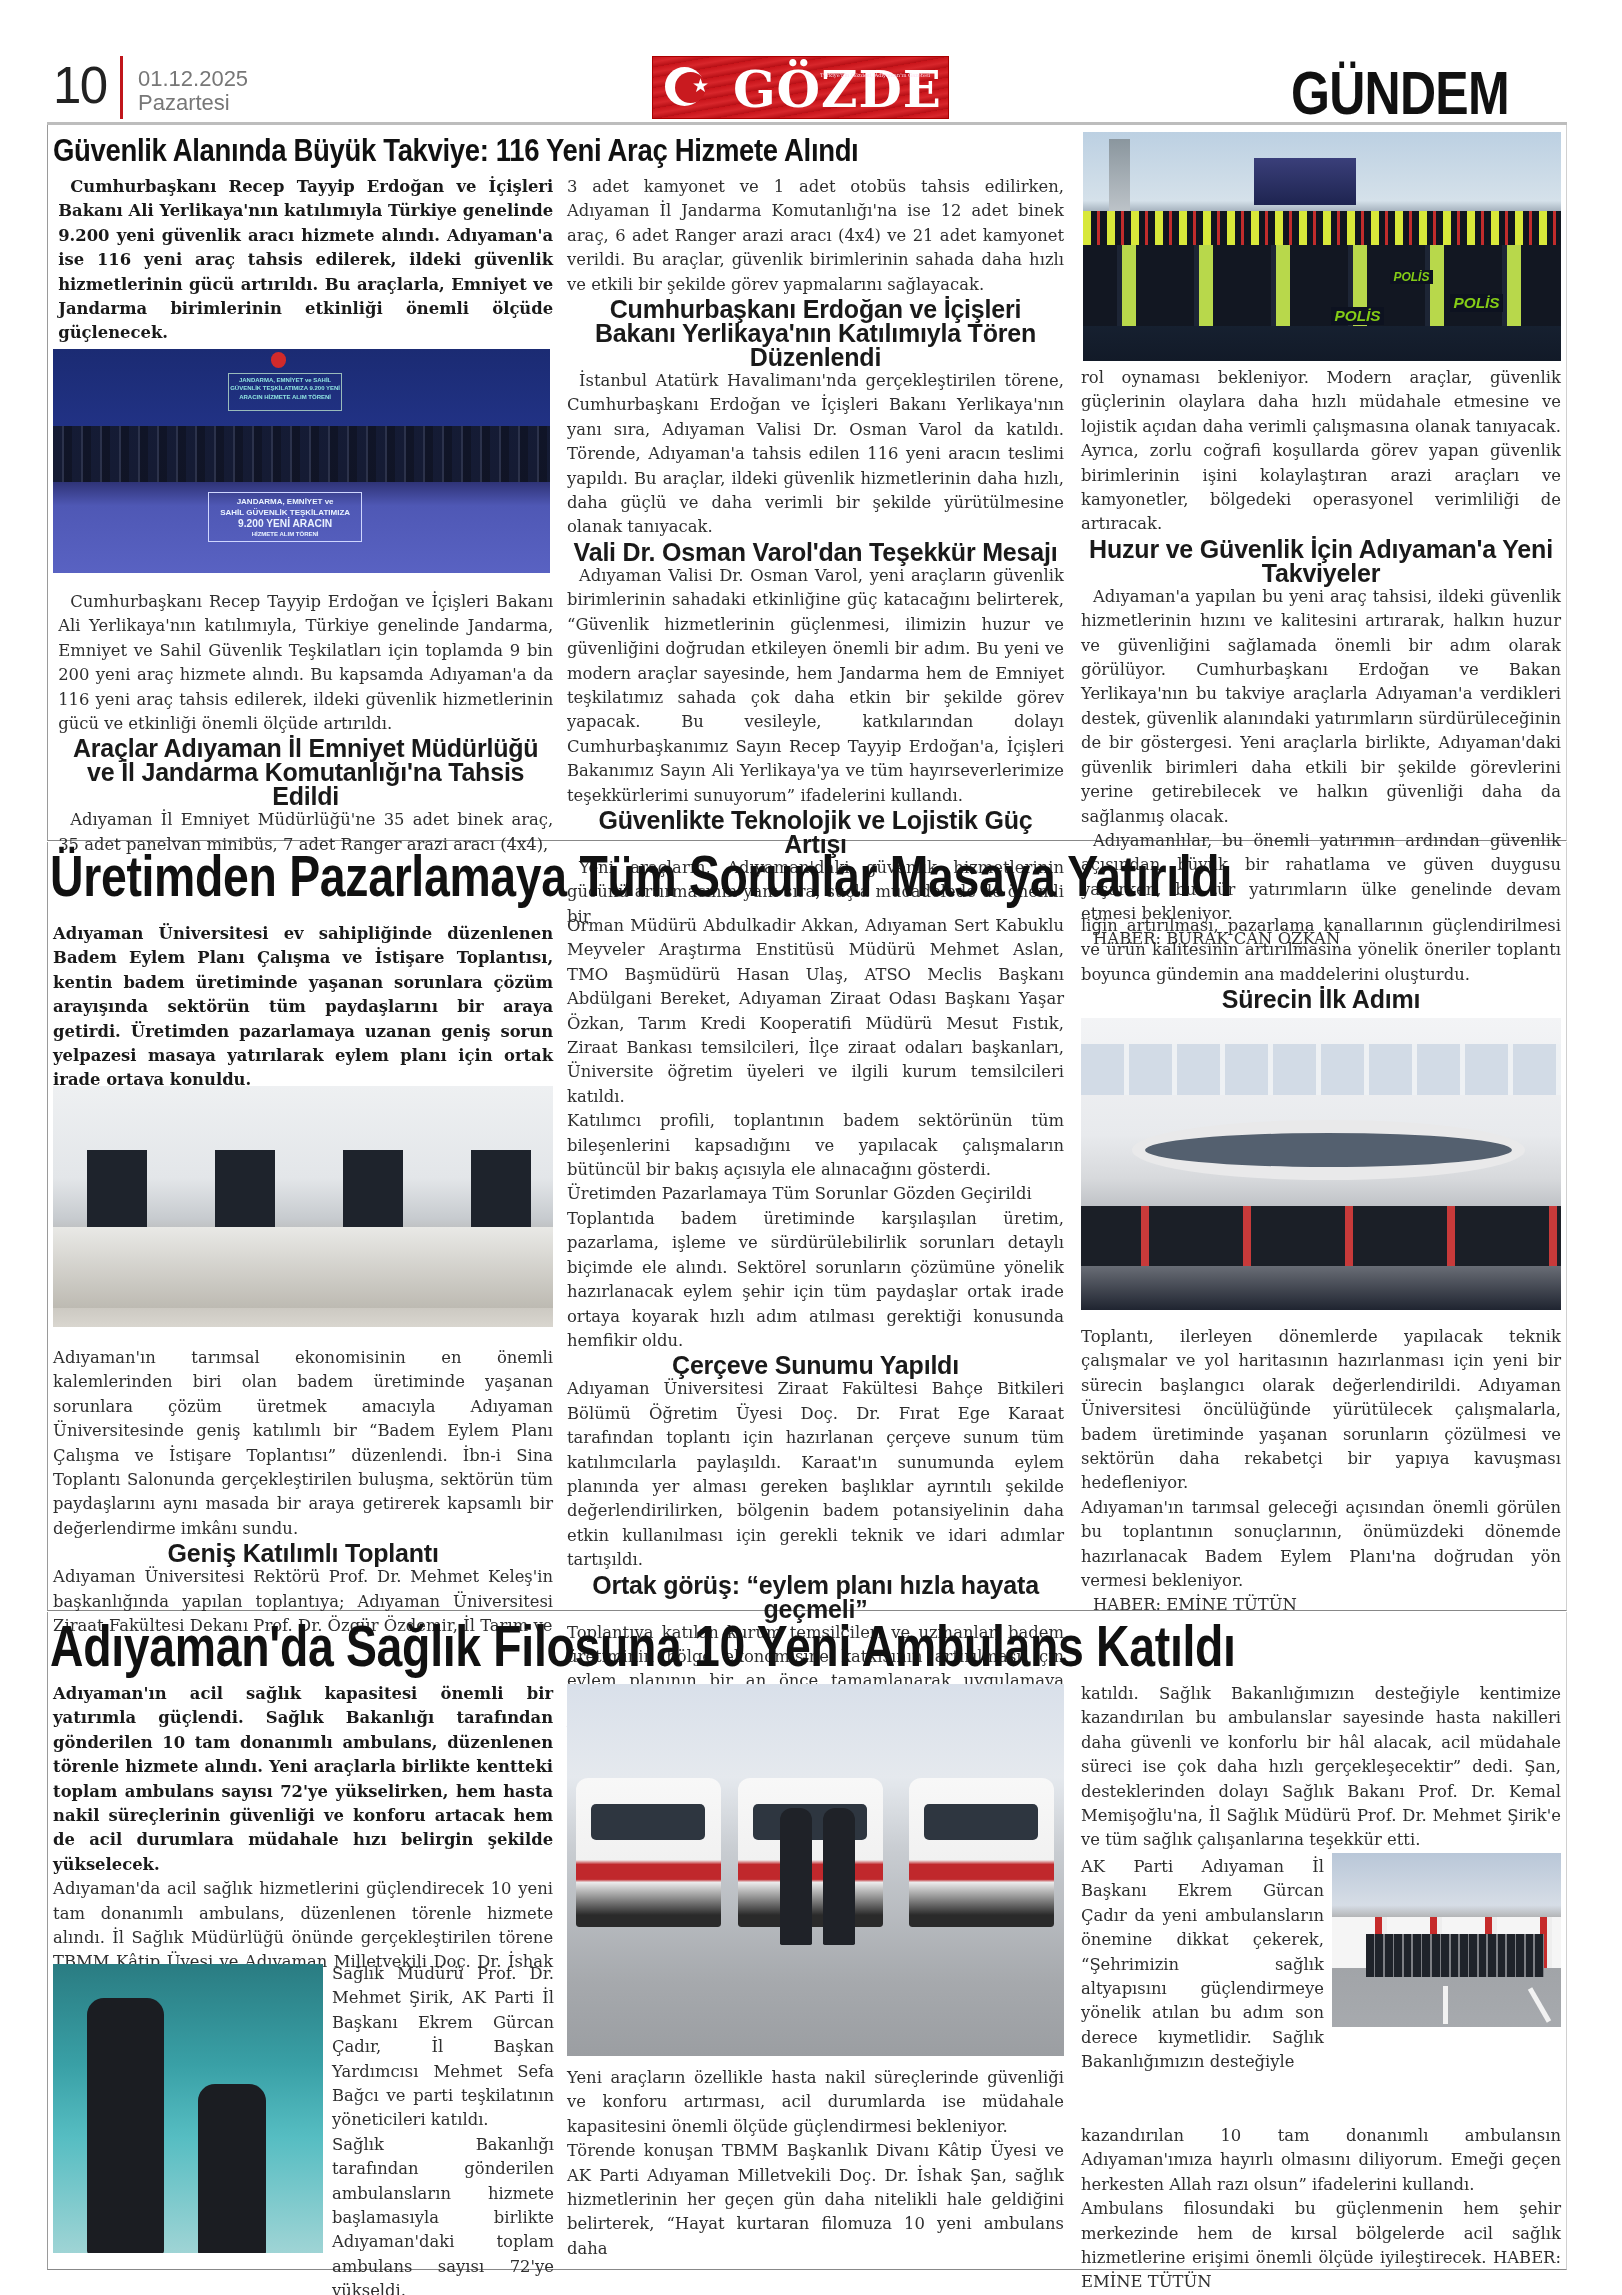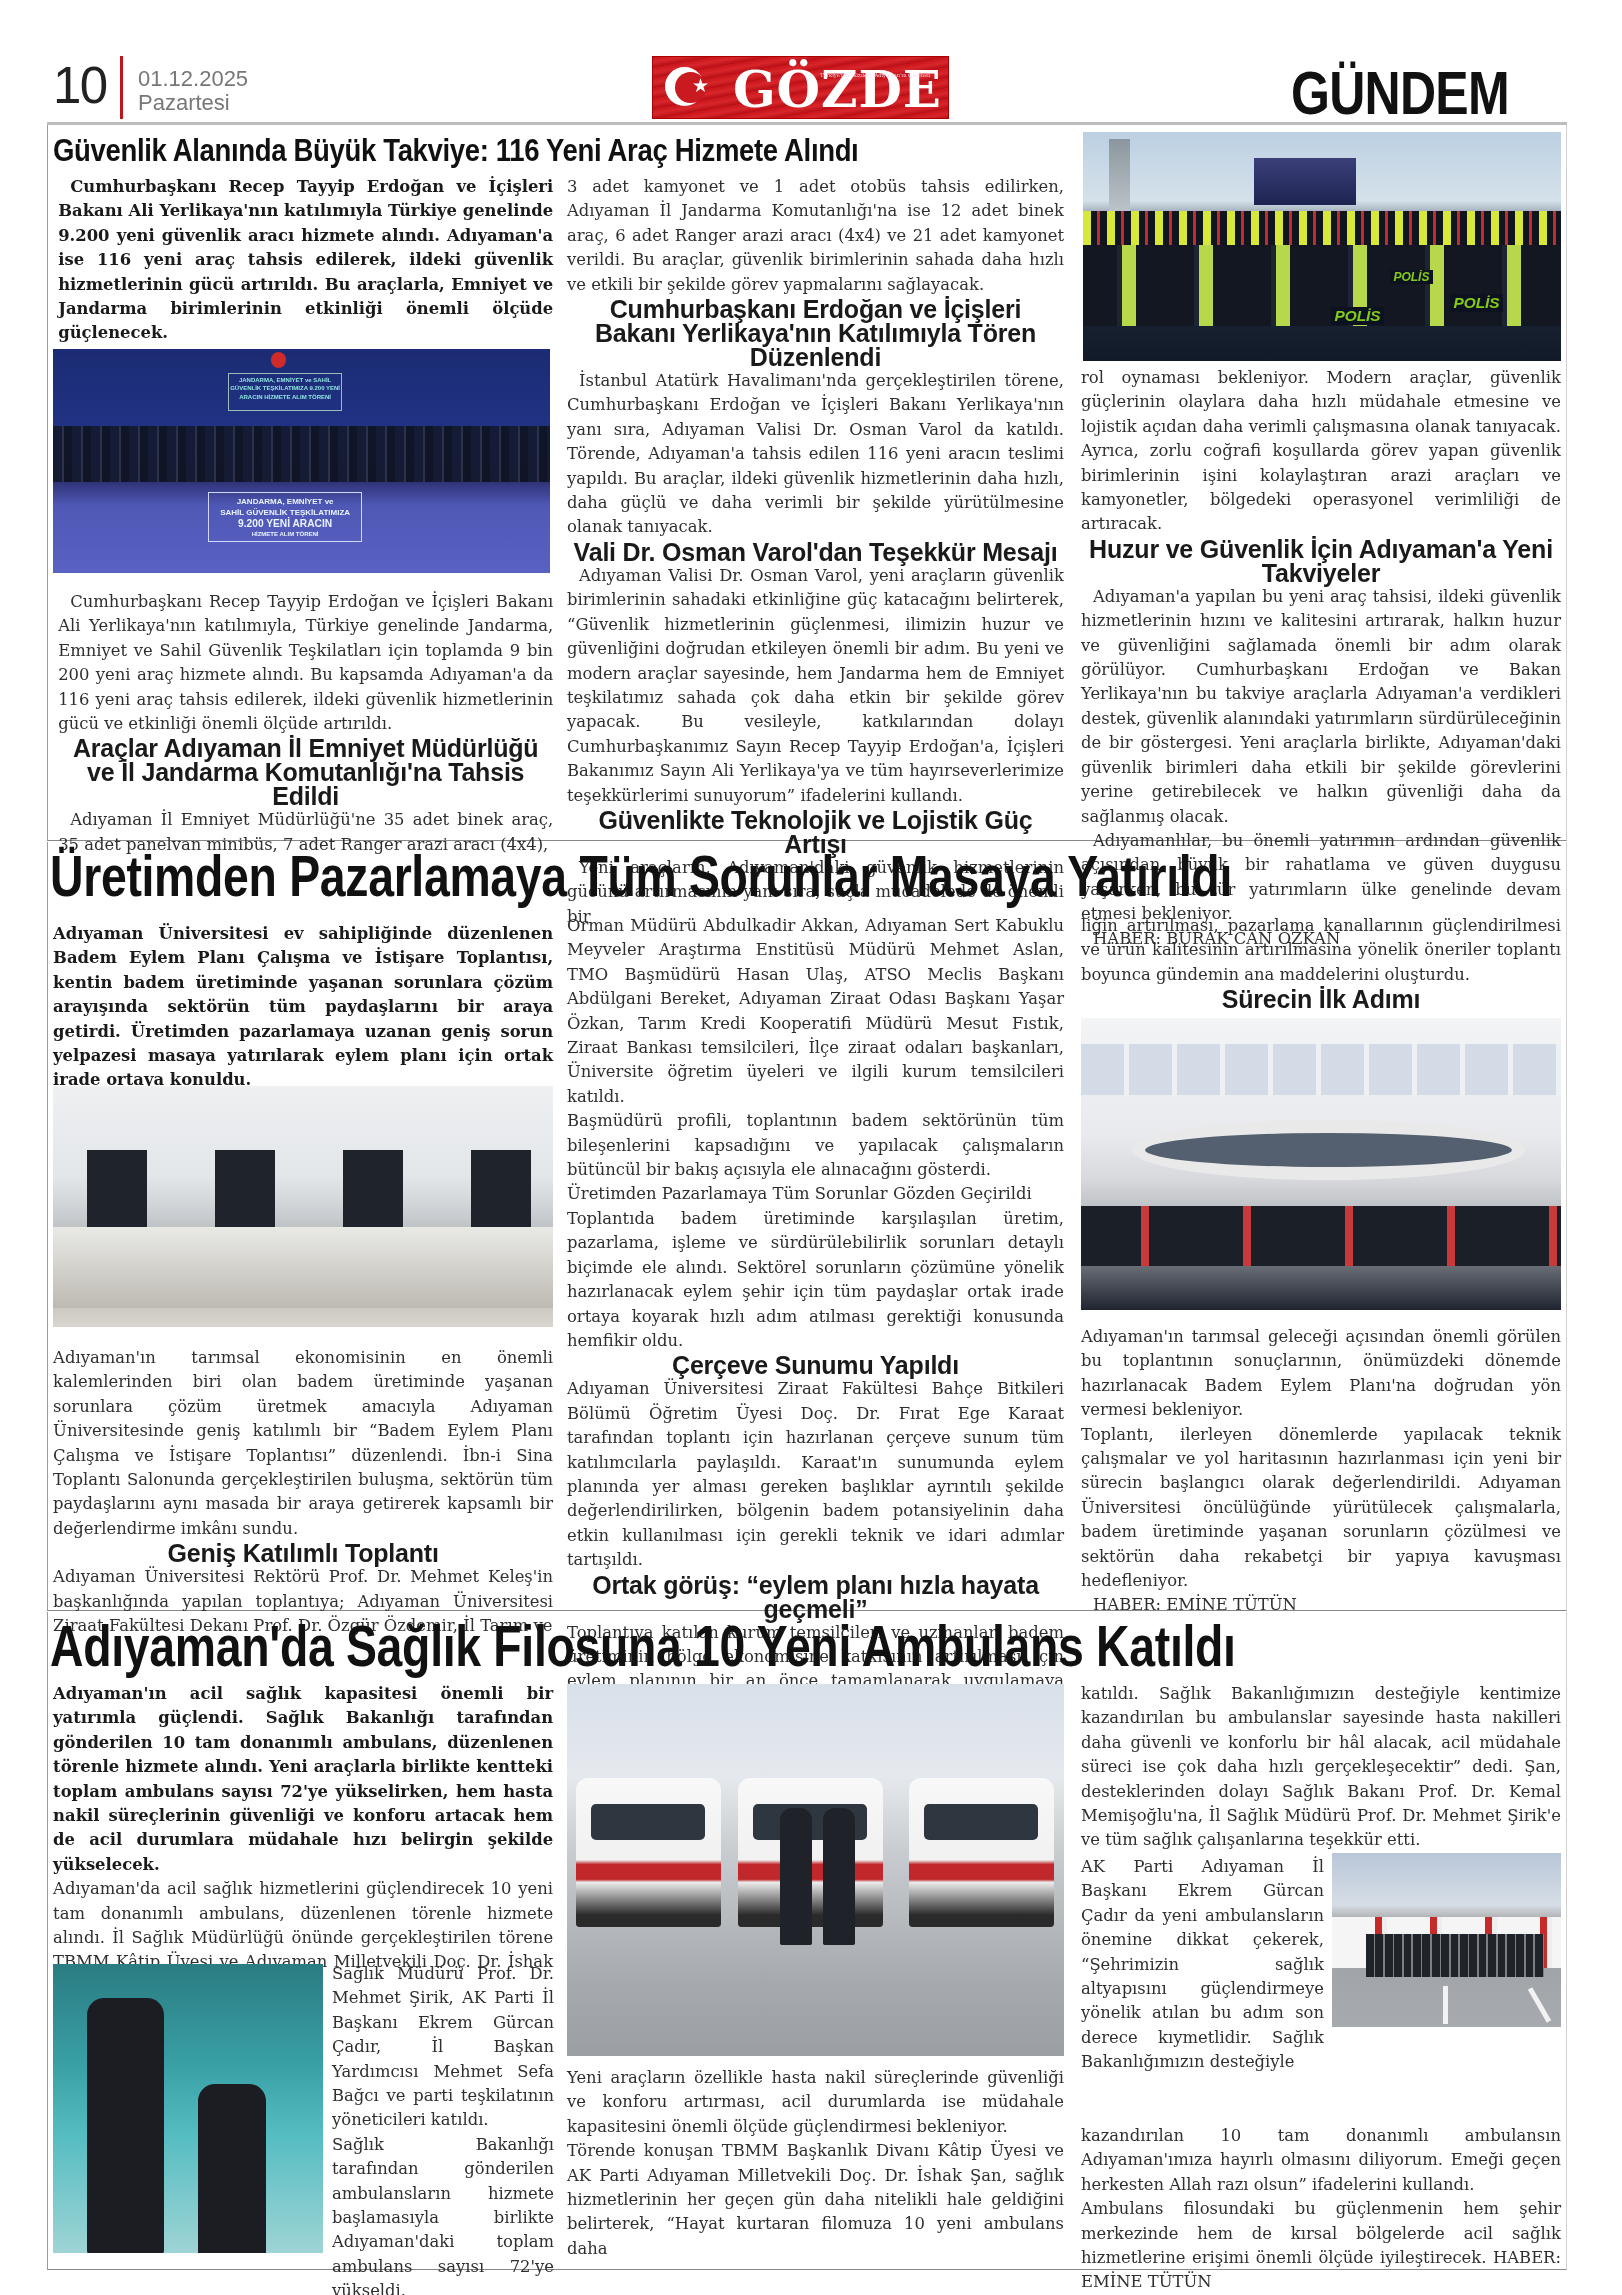--- a/index.html
+++ b/index.html
@@ -162,43 +162,43 @@
   </div>
 
   <div class="col" style="left:5.1px; top:504px; width:500px;">
     <p class="noindent">Adıyaman'ın tarımsal ekonomisinin en önemli kalemlerinden biri olan badem üretiminde yaşanan sorunlara çözüm üretmek amacıyla Adıyaman Üniversitesinde geniş katılımlı bir “Badem Eylem Planı Çalışma ve İstişare Toplantısı” düzenlendi. İbn-i Sina Toplantı Salonunda gerçekleştirilen buluşma, sektörün tüm paydaşlarını aynı masada bir araya getirerek kapsamlı bir değerlendirme imkânı sundu.</p>
     <div class="subhead">Geniş Katılımlı Toplantı</div>
     <p class="noindent">Adıyaman Üniversitesi Rektörü Prof. Dr. Mehmet Keleş'in başkanlığında yapılan toplantıya;  Adıyaman Üniversitesi Ziraat Fakültesi Dekanı Prof. Dr. Özgür Özdemir, İl Tarım ve</p>
   </div>
 
   <div class="col" style="left:519px; top:72px; width:497px;">
     <p class="noindent">Orman Müdürü Abdulkadir Akkan, Adıyaman Sert Kabuklu Meyveler Araştırma Enstitüsü Müdürü Mehmet Aslan, TMO Başmüdürü Hasan Ulaş, ATSO Meclis Başkanı Abdülgani Bereket, Adıyaman Ziraat Odası Başkanı Yaşar Özkan, Tarım Kredi Kooperatifi Müdürü Mesut Fıstık, Ziraat Bankası temsilcileri, İlçe ziraat odaları başkanları, Üniversite öğretim üyeleri ve ilgili kurum temsilcileri katıldı.</p>
-    <p class="noindent">Başmüdürü profili, toplantının badem sektörünün tüm bileşenlerini kapsadığını ve yapılacak çalışmaların bütüncül bir bakış açısıyla ele alınacağını gösterdi.</p>
+    <p class="noindent">Katılımcı profili, toplantının badem sektörünün tüm bileşenlerini kapsadığını ve yapılacak çalışmaların bütüncül bir bakış açısıyla ele alınacağını gösterdi.</p>
     <p class="noindent">Üretimden Pazarlamaya Tüm Sorunlar Gözden Geçirildi</p>
     <p class="noindent">Toplantıda badem üretiminde karşılaşılan üretim, pazarlama, işleme ve sürdürülebilirlik sorunları detaylı biçimde ele alındı. Sektörel sorunların çözümüne yönelik hazırlanacak eylem şehir için tüm paydaşlar ortak irade ortaya koyarak hızlı adım atılması gerektiği konusunda hemfikir oldu.</p>
     <div class="subhead">Çerçeve Sunumu Yapıldı</div>
     <p class="noindent">Adıyaman Üniversitesi Ziraat Fakültesi Bahçe Bitkileri Bölümü Öğretim Üyesi Doç. Dr. Fırat Ege Karaat tarafından toplantı için hazırlanan çerçeve sunum tüm katılımcılarla paylaşıldı. Karaat'ın sunumunda eylem planında yer alması gereken başlıklar ayrıntılı şekilde değerlendirilirken, bölgenin badem potansiyelinin daha etkin kullanılması için gerekli teknik ve idari adımlar tartışıldı.</p>
     <div class="subhead">Ortak görüş: “eylem planı hızla hayata geçmeli”</div>
     <p class="noindent">Toplantıya katılan kurum temsilcileri ve uzmanlar, badem üretiminin bölge ekonomisine katkısının artırılması için eylem planının bir an önce tamamlanarak uygulamaya alınması gerektiğini vurguladı. Üreticinin desteklenmesi, verimli-</p>
   </div>
 
   <div class="col" style="left:1033px; top:72px; width:480px;">
     <p class="noindent">liğin artırılması, pazarlama kanallarının güçlendirilmesi ve ürün kalitesinin artırılmasına yönelik öneriler toplantı boyunca gündemin ana maddelerini oluşturdu.</p>
     <div class="subhead">Sürecin İlk Adımı</div>
   </div>
 
   <div class="photo ph-meeting2" style="left:1033px; top:176px; width:480px; height:292px;">
     <div class="windows"></div>
     <div class="ring"></div>
     <div class="chairs"></div>
   </div>
 
   <div class="col" style="left:1033px; top:483px; width:480px;">
+    <p class="noindent">Toplantı, ilerleyen dönemlerde yapılacak teknik çalışmalar ve yol haritasının hazırlanması için yeni bir sürecin başlangıcı olarak değerlendirildi. Adıyaman Üniversitesi öncülüğünde yürütülecek çalışmalarla, badem üretiminde yaşanan sorunların çözülmesi ve sektörün daha rekabetçi bir yapıya kavuşması hedefleniyor.</p>
     <p class="noindent">Adıyaman'ın tarımsal geleceği açısından önemli görülen bu toplantının sonuçlarının, önümüzdeki dönemde hazırlanacak Badem Eylem Planı'na doğrudan yön vermesi bekleniyor.</p>
-    <p class="noindent">Toplantı, ilerleyen dönemlerde yapılacak teknik çalışmalar ve yol haritasının hazırlanması için yeni bir sürecin başlangıcı olarak değerlendirildi. Adıyaman Üniversitesi öncülüğünde yürütülecek çalışmalarla, badem üretiminde yaşanan sorunların çözülmesi ve sektörün daha rekabetçi bir yapıya kavuşması hedefleniyor.</p>
     <p class="byline">HABER: EMİNE TÜTÜN</p>
   </div>
 </div>
 
 <div class="article art3">
   <h1 class="headline-big">Adıyaman'da Sağlık Filosuna 10 Yeni Ambulans Katıldı</h1>
 
   <div class="col" style="left:5.1px; top:70px; width:500px;">
     <p class="lead noindent">Adıyaman'ın acil sağlık kapasitesi önemli bir yatırımla güçlendi. Sağlık Bakanlığı tarafından gönderilen 10 tam donanımlı ambulans, düzenlenen törenle hizmete alındı. Yeni araçlarla birlikte kentteki toplam ambulans sayısı 72'ye yükselirken, hem hasta nakil süreçlerinin güvenliği ve konforu artacak hem de acil durumlara müdahale hızı belirgin şekilde yükselecek.</p>
     <p class="noindent">Adıyaman'da acil sağlık hizmetlerini güçlendirecek 10 yeni tam donanımlı ambulans, düzenlenen törenle hizmete alındı. İl Sağlık Müdürlüğü önünde gerçekleştirilen törene TBMM Kâtip Üyesi ve Adıyaman Milletvekili Doç. Dr. İshak Şan, İl</p>

